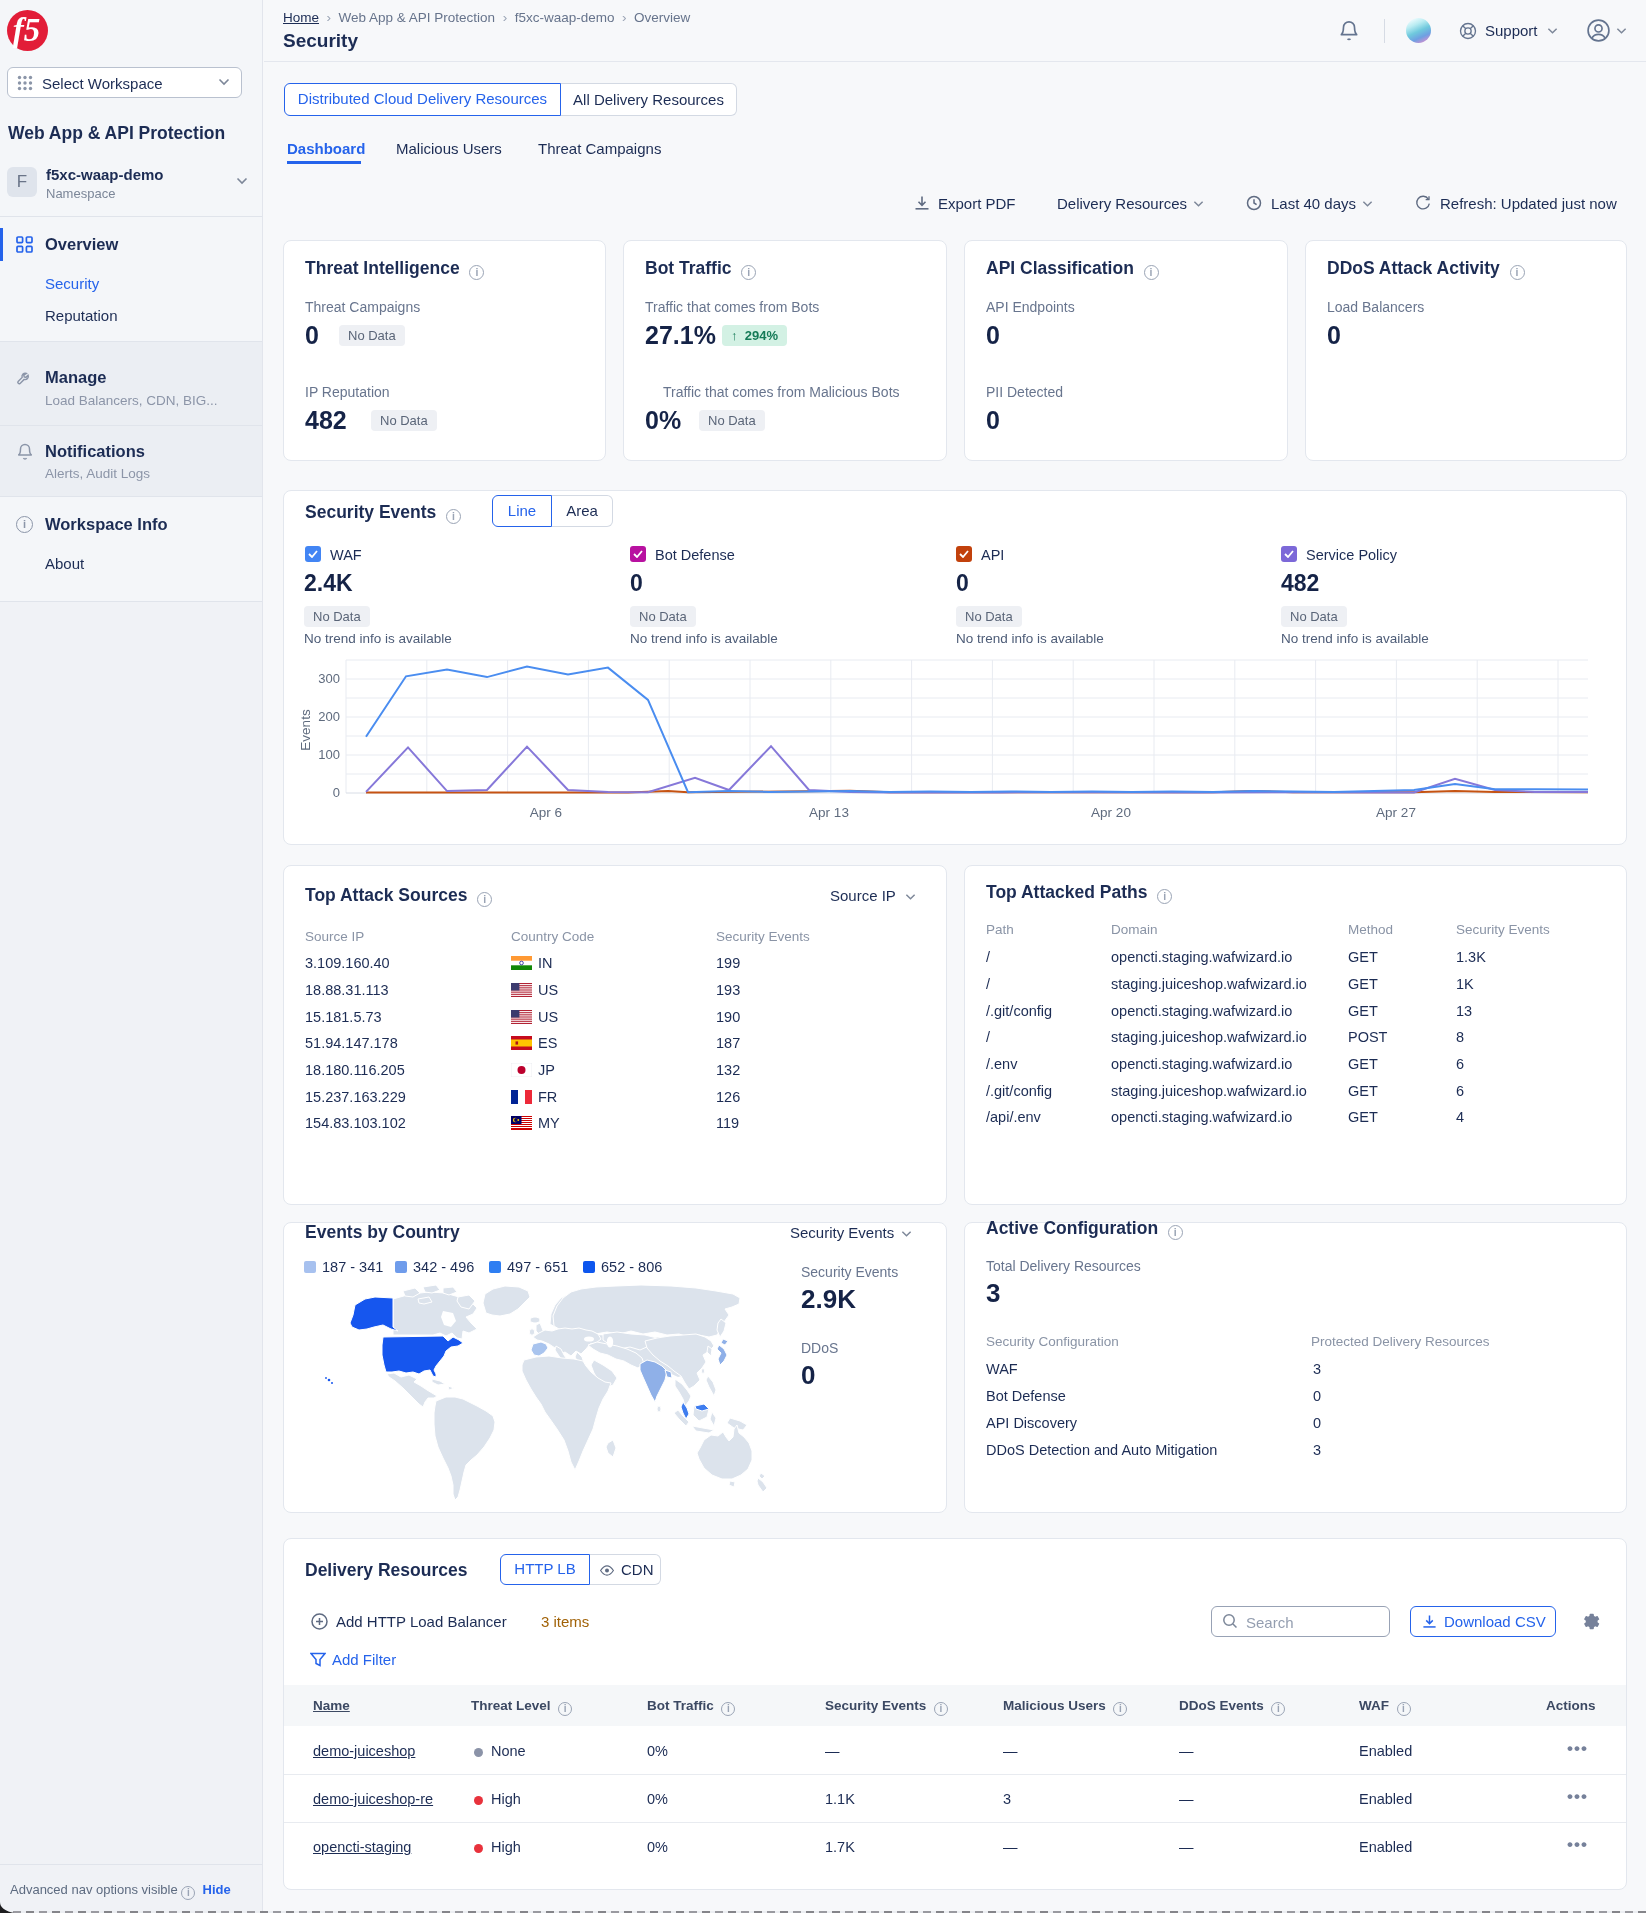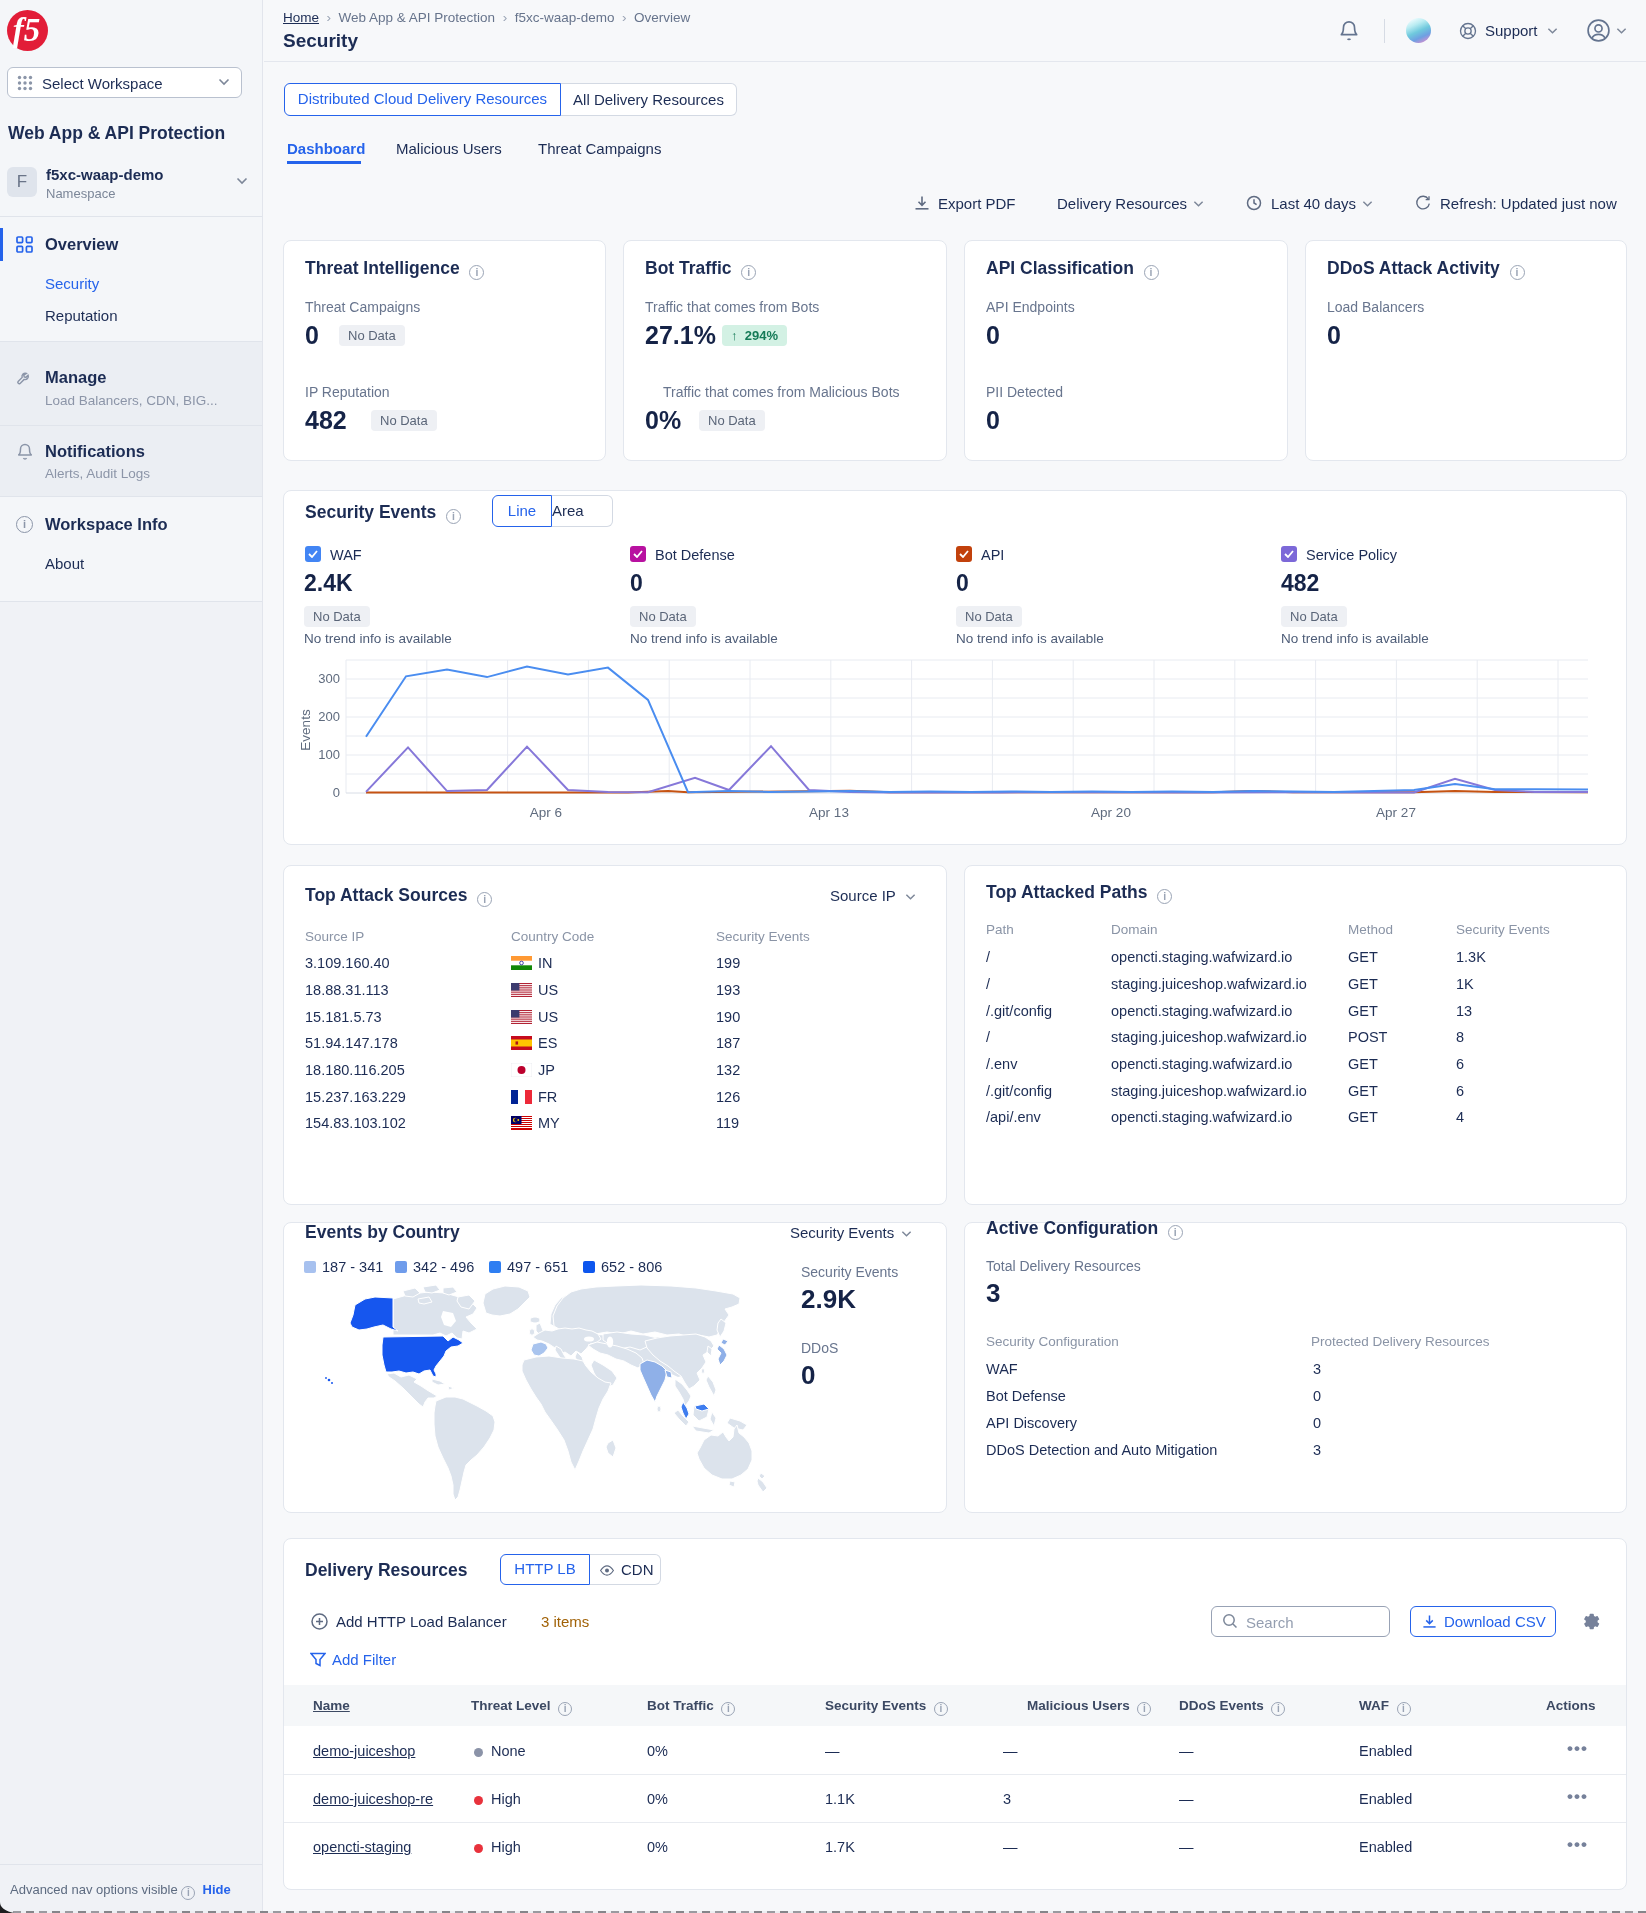--- a/index.html
+++ b/index.html
@@ -195,21 +195,21 @@
 <div class="abs gray" style="left:986px;top:384px;font-size:14px;">PII Detected</div>
 <div class="abs bignum" style="left:986px;top:406px;">0</div>
 
 <div class="abs ptitle" style="left:1327px;top:258px;">DDoS Attack Activity &nbsp;<span class="ico-i">i</span></div>
 <div class="abs gray" style="left:1327px;top:299px;font-size:14px;">Load Balancers</div>
 <div class="abs bignum" style="left:1327px;top:321px;">0</div>
 
 <div class="panel" style="left:283px;top:490px;width:1344px;height:355px;"></div>
 <div class="abs ptitle" style="left:305px;top:502px;">Security Events &nbsp;<span class="ico-i">i</span></div>
 <div class="abs" style="left:492px;top:495px;width:60px;height:32px;background:#fff;border:1.5px solid #2563eb;border-radius:6px 0 0 6px;color:#2563eb;font-size:15px;text-align:center;line-height:29px;z-index:2;">Line</div>
-<div class="abs navy" style="left:552px;top:495px;width:61px;height:32px;background:#fff;border:1px solid #d3d9e3;border-left:none;border-radius:0 6px 6px 0;font-size:15px;text-align:left;line-height:30px;">Area</div>
+<div class="abs navy" style="left:552px;top:495px;width:61px;height:32px;background:#fff;border:1px solid #d3d9e3;border-left:none;border-radius:0 6px 6px 0;font-size:15px;text-align:center;line-height:30px;">Area</div>
 
 <div id="legend">
   <div class="abs" style="left:305px;top:546px;width:16px;height:16px;background:#4285f4;border-radius:3px;"></div>
   <svg class="abs" style="left:308px;top:550px;" width="10" height="8" viewBox="0 0 10 8">
       <path d="M1 4 L4 7 L9 1" stroke="#fff" stroke-width="1.8" fill="none"></path>
     </svg>
   <div class="abs navy" style="left:330px;top:547px;font-size:14.5px;">WAF</div>
   <div class="abs" style="left:304px;top:570px;font-size:23px;font-weight:700;color:#152347;">2.4K</div>
   <div class="abs pill" style="left:304px;top:606px;">No Data</div>
   <div class="abs" style="left:304px;top:631px;font-size:13.5px;color:#4d5c77;">No trend info is available</div>
@@ -597,21 +597,21 @@
       <path fill="none" stroke="#2563eb" stroke-width="1.5" d="M1 1.5 H15 L10 7.5 V13.5 L6 11.5 V7.5 Z"></path>
     </svg>
   <div class="abs" style="left:332px;top:1651px;font-size:15px;color:#2563eb;">Add Filter</div>
 </div>
 <div id="drtable">
   <div class="abs" style="left:284px;top:1685px;width:1342px;height:41px;background:#f5f7f9;"></div>
   <div class="abs" style="left:313px;top:1698px;font-size:13.5px;font-weight:700;color:#3c4963;text-decoration:underline;">Name</div>
   <div class="abs" style="left:471px;top:1698px;font-size:13.5px;font-weight:700;color:#3c4963;">Threat Level &nbsp;<span class="ico-i" style="width:14px;height:14px;font-size:10px;line-height:12px;">i</span></div>
   <div class="abs" style="left:647px;top:1698px;font-size:13.5px;font-weight:700;color:#3c4963;">Bot Traffic &nbsp;<span class="ico-i" style="width:14px;height:14px;font-size:10px;line-height:12px;">i</span></div>
   <div class="abs" style="left:825px;top:1698px;font-size:13.5px;font-weight:700;color:#3c4963;">Security Events &nbsp;<span class="ico-i" style="width:14px;height:14px;font-size:10px;line-height:12px;">i</span></div>
-  <div class="abs" style="left:1003px;top:1698px;font-size:13.5px;font-weight:700;color:#3c4963;margin-left:24px;">Malicious Users &nbsp;<span class="ico-i" style="width:14px;height:14px;font-size:10px;line-height:12px;">i</span></div>
+  <div class="abs" style="left:1003px;top:1698px;font-size:13.5px;font-weight:700;color:#3c4963;">Malicious Users &nbsp;<span class="ico-i" style="width:14px;height:14px;font-size:10px;line-height:12px;">i</span></div>
   <div class="abs" style="left:1179px;top:1698px;font-size:13.5px;font-weight:700;color:#3c4963;">DDoS Events &nbsp;<span class="ico-i" style="width:14px;height:14px;font-size:10px;line-height:12px;">i</span></div>
   <div class="abs" style="left:1359px;top:1698px;font-size:13.5px;font-weight:700;color:#3c4963;">WAF &nbsp;<span class="ico-i" style="width:14px;height:14px;font-size:10px;line-height:12px;">i</span></div>
   <div class="abs" style="left:1546px;top:1698px;font-size:13.5px;font-weight:700;color:#3c4963;">Actions</div>
   <div class="abs navy" style="left:313px;top:1743px;font-size:14.5px;text-decoration:underline;">demo-juiceshop</div>
   <div class="abs" style="left:474px;top:1748px;width:9px;height:9px;border-radius:50%;background:#8b93a8;"></div>
   <div class="abs navy" style="left:491px;top:1743px;font-size:14.5px;">None</div>
   <div class="abs navy" style="left:647px;top:1743px;font-size:14.5px;">0%</div>
   <div class="abs navy" style="left:825px;top:1743px;font-size:14.5px;">—</div>
   <div class="abs navy" style="left:1003px;top:1743px;font-size:14.5px;">—</div>
   <div class="abs navy" style="left:1179px;top:1743px;font-size:14.5px;">—</div>

